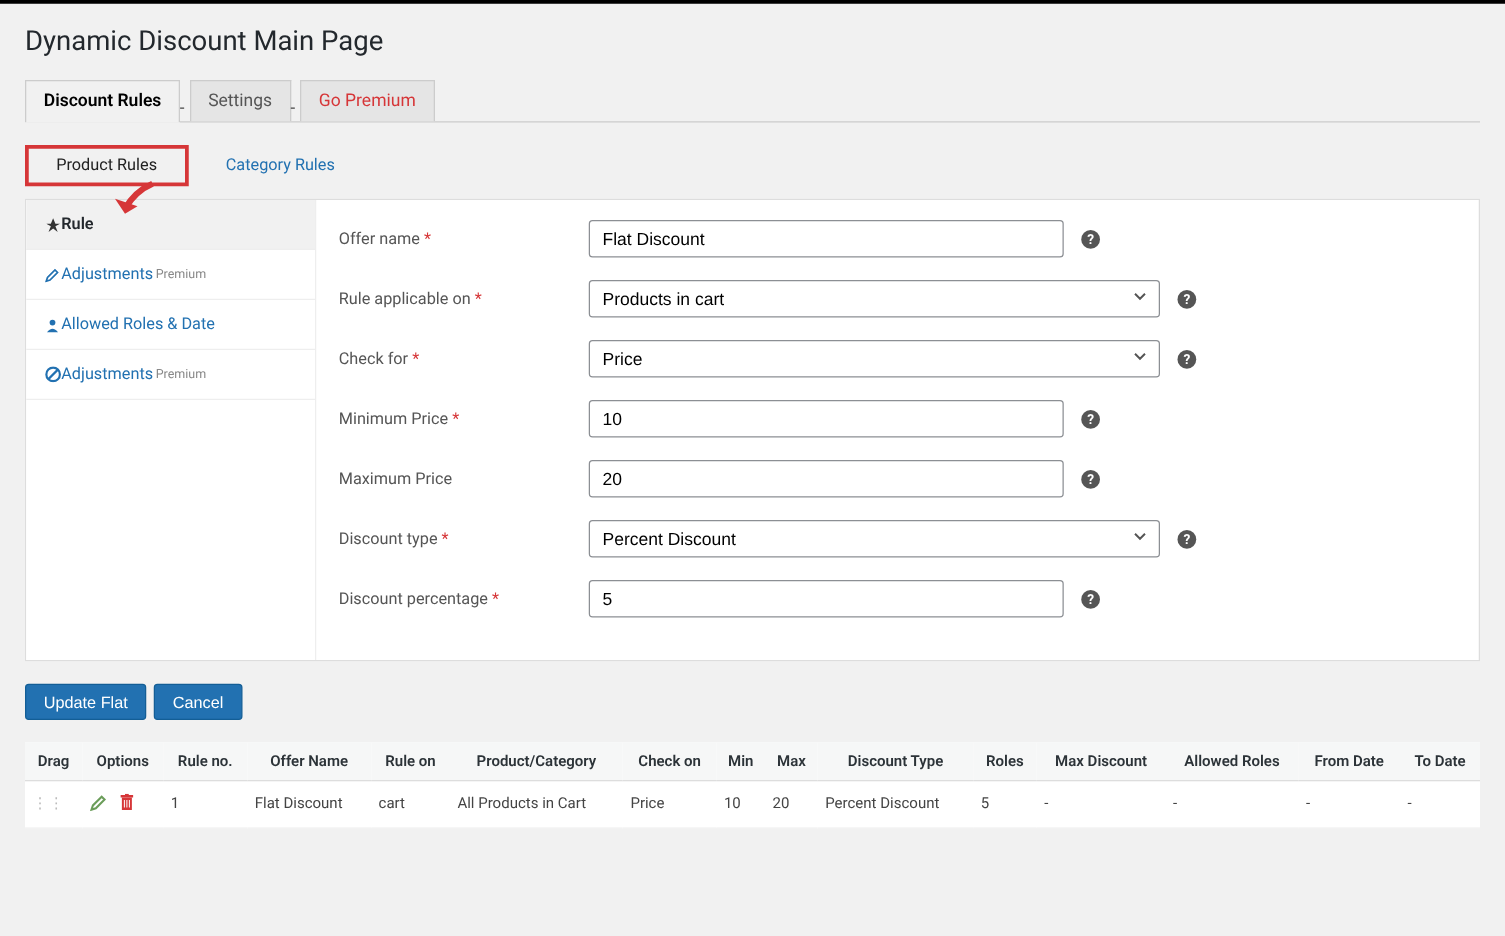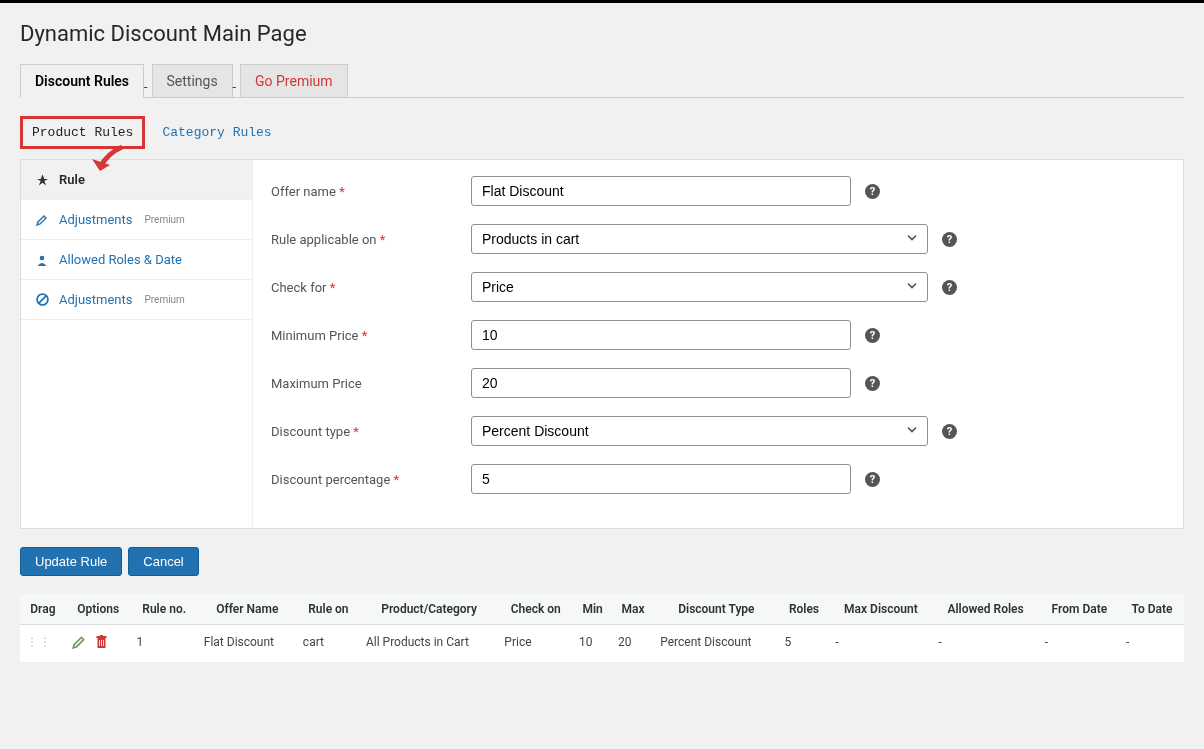--- a/index.html
+++ b/index.html
@@ -49,24 +49,23 @@
   
   .sub-tabs {
     margin: 0 0 10px 0;
     padding: 0;
     display: flex;
     align-items: center;
     gap: 8px;
   }
   .sub-tab {
     display: inline-block;
-    padding: 6px 9px;
+    padding: 6px 22px;
     font-size: 13px;
     cursor: pointer;
-    font-family: Liberation Mono, monospace;
   }
   .sub-tab-active {
     border: 3px solid #d63638;
     color: #222;
     font-weight: 400;
     position: relative;
   }
   .sub-tab-link { color: #2271b1; }
   .arrow-highlight {
     position: absolute;
@@ -85,21 +84,20 @@
     width: 232px;
     border-right: 1px solid #eee;
     background: #fff;
   }
   .side-menu li {
     list-style: none;
     padding: 12px 14px;
     border-bottom: 1px solid #eee;
     display: flex;
     align-items: center;
-    gap: 10px;
     font-size: 13px;
     cursor: pointer;
   }
   .side-menu li.active {
     background: #f1f1f1;
     font-weight: 600;
     color: #23282d;
   }
   .side-menu li .link { color: #2271b1; }
   .side-menu ul { margin:0; padding:0; }
@@ -340,21 +338,21 @@
           <span>Discount percentage</span> <span class="req">*</span>
         </div>
         <input class="form-control" value="5" style="">
         <span class="help-ico">?</span>
       </div>
 
     </div>
   </div>
 
   <div class="btn-row">
-    <button class="btn">Update Rule</button>
+    <button class="btn">Update Flat</button>
     <button class="btn">Cancel</button>
   </div>
 
   <table class="tbl">
     <thead>
       <tr>
         <th>Drag</th>
         <th>Options</th>
         <th>Rule no.</th>
         <th>Offer Name</th>

